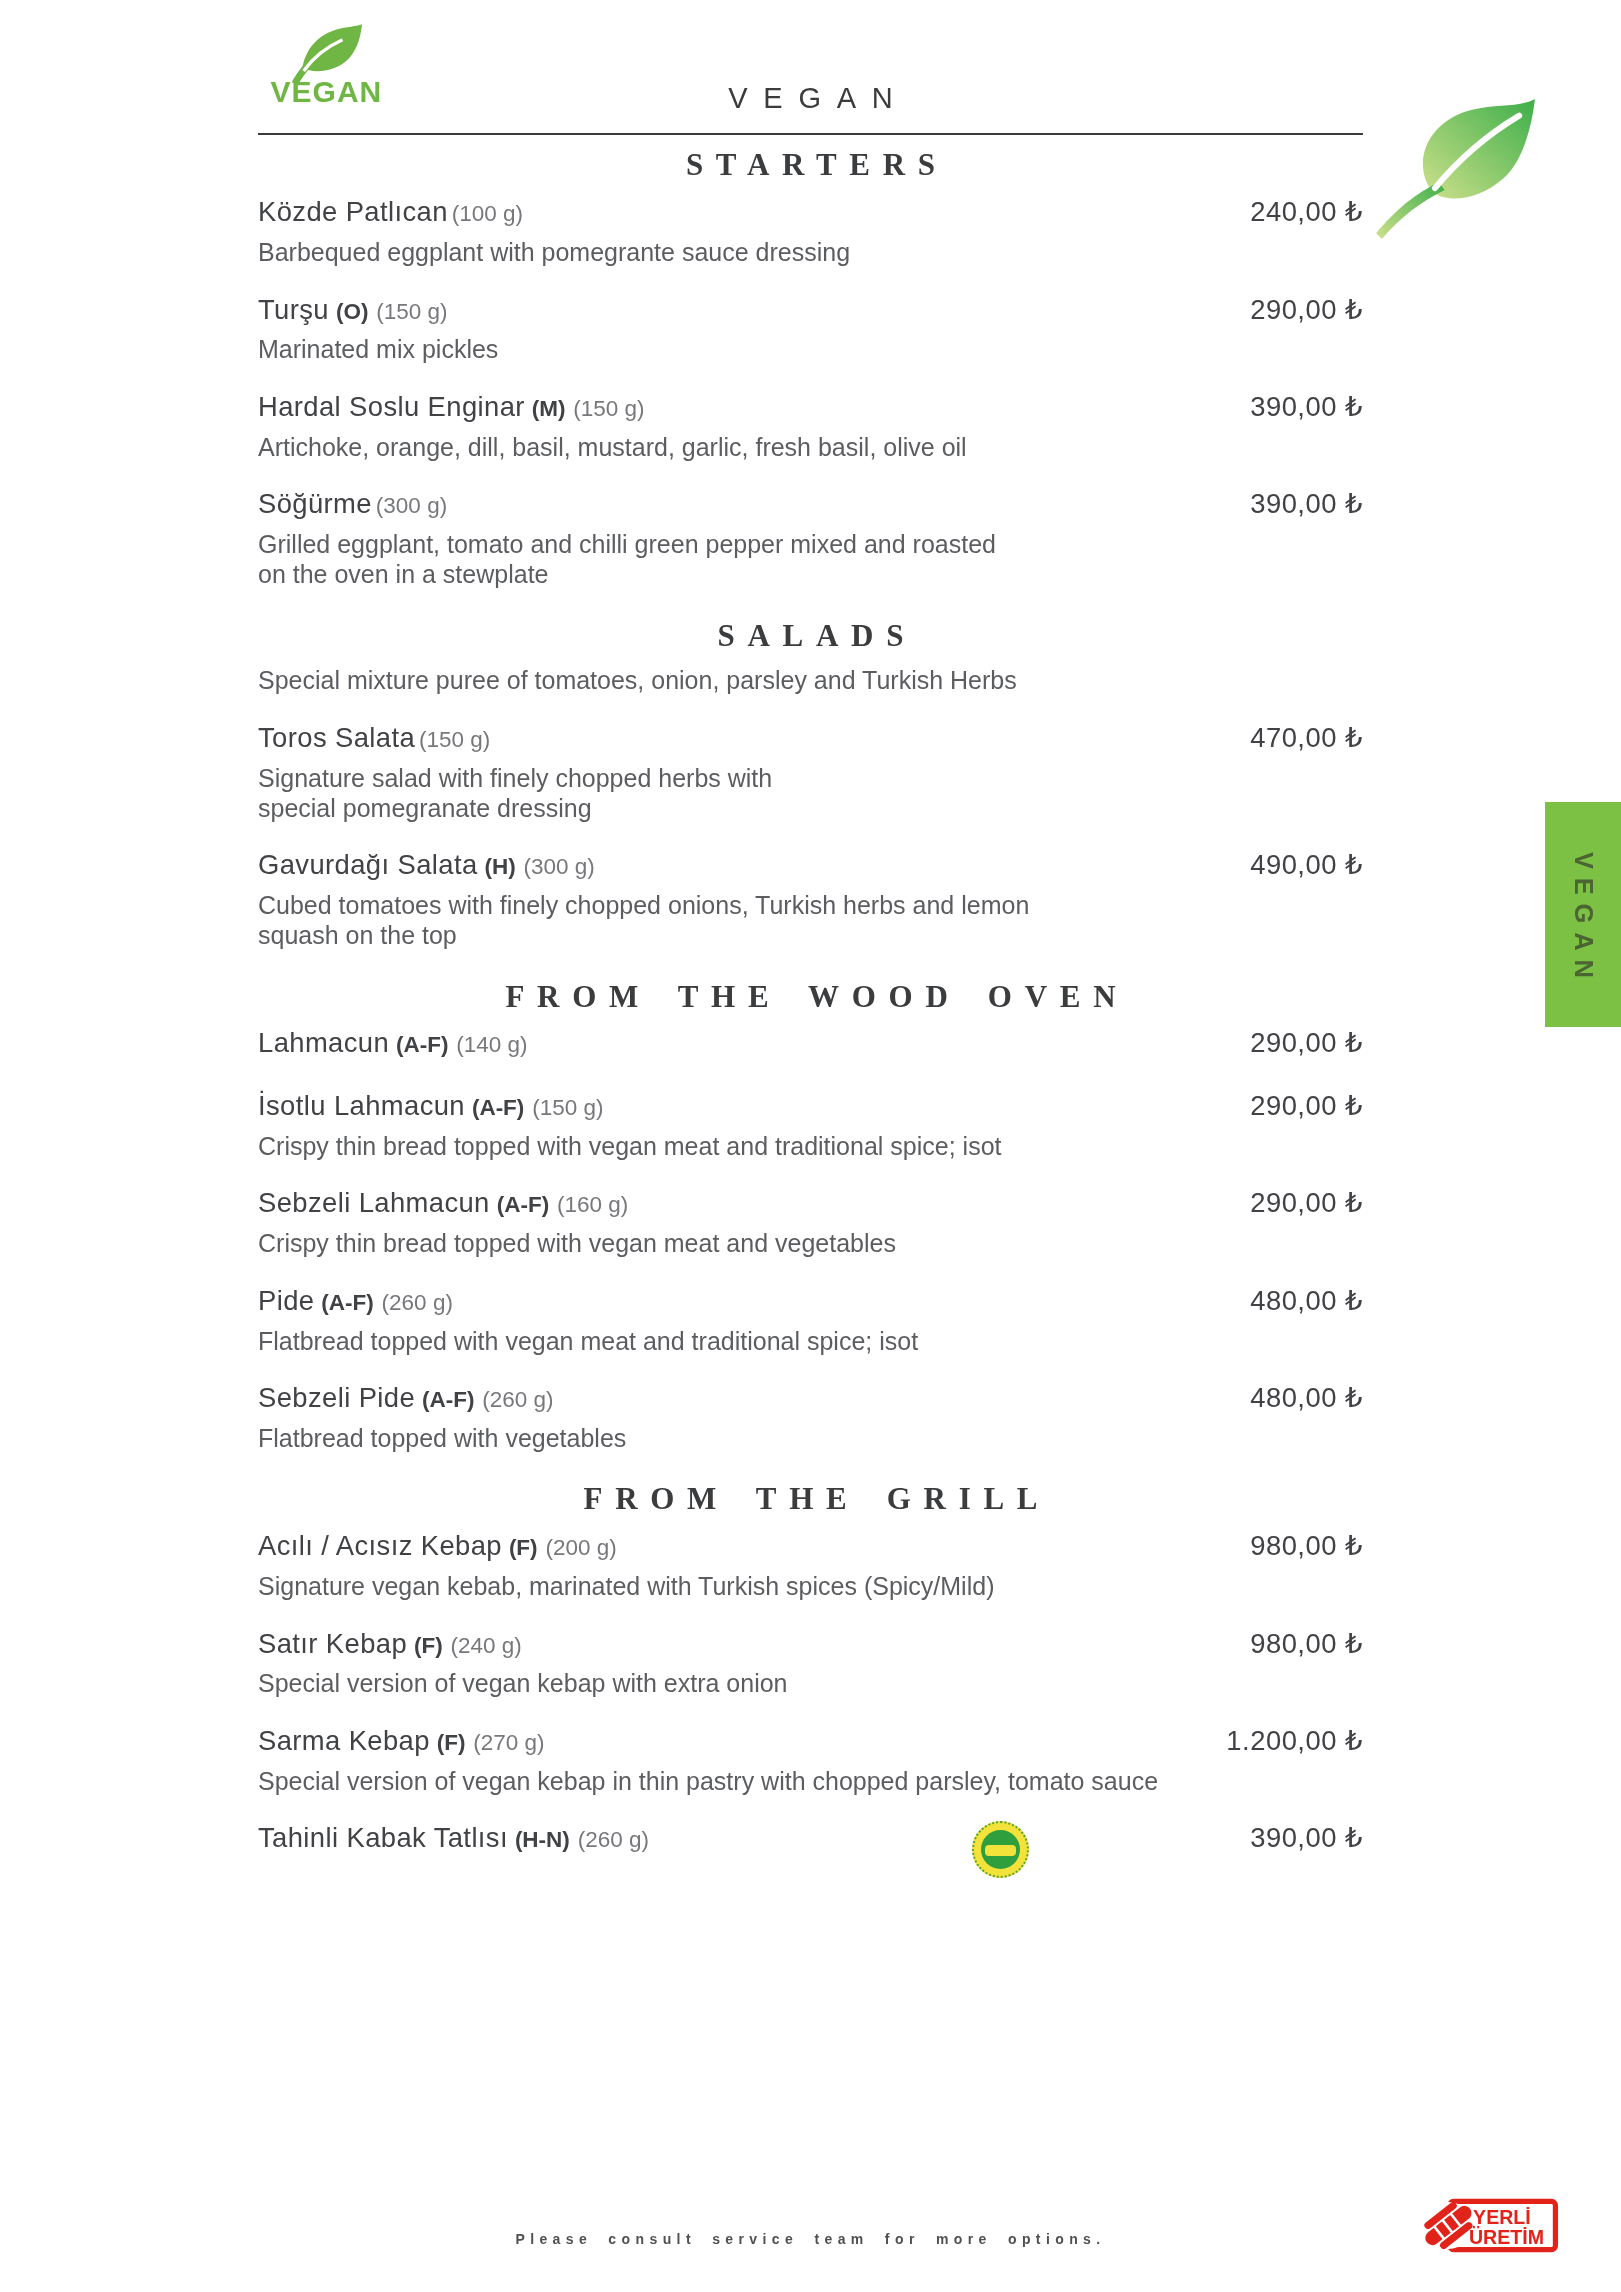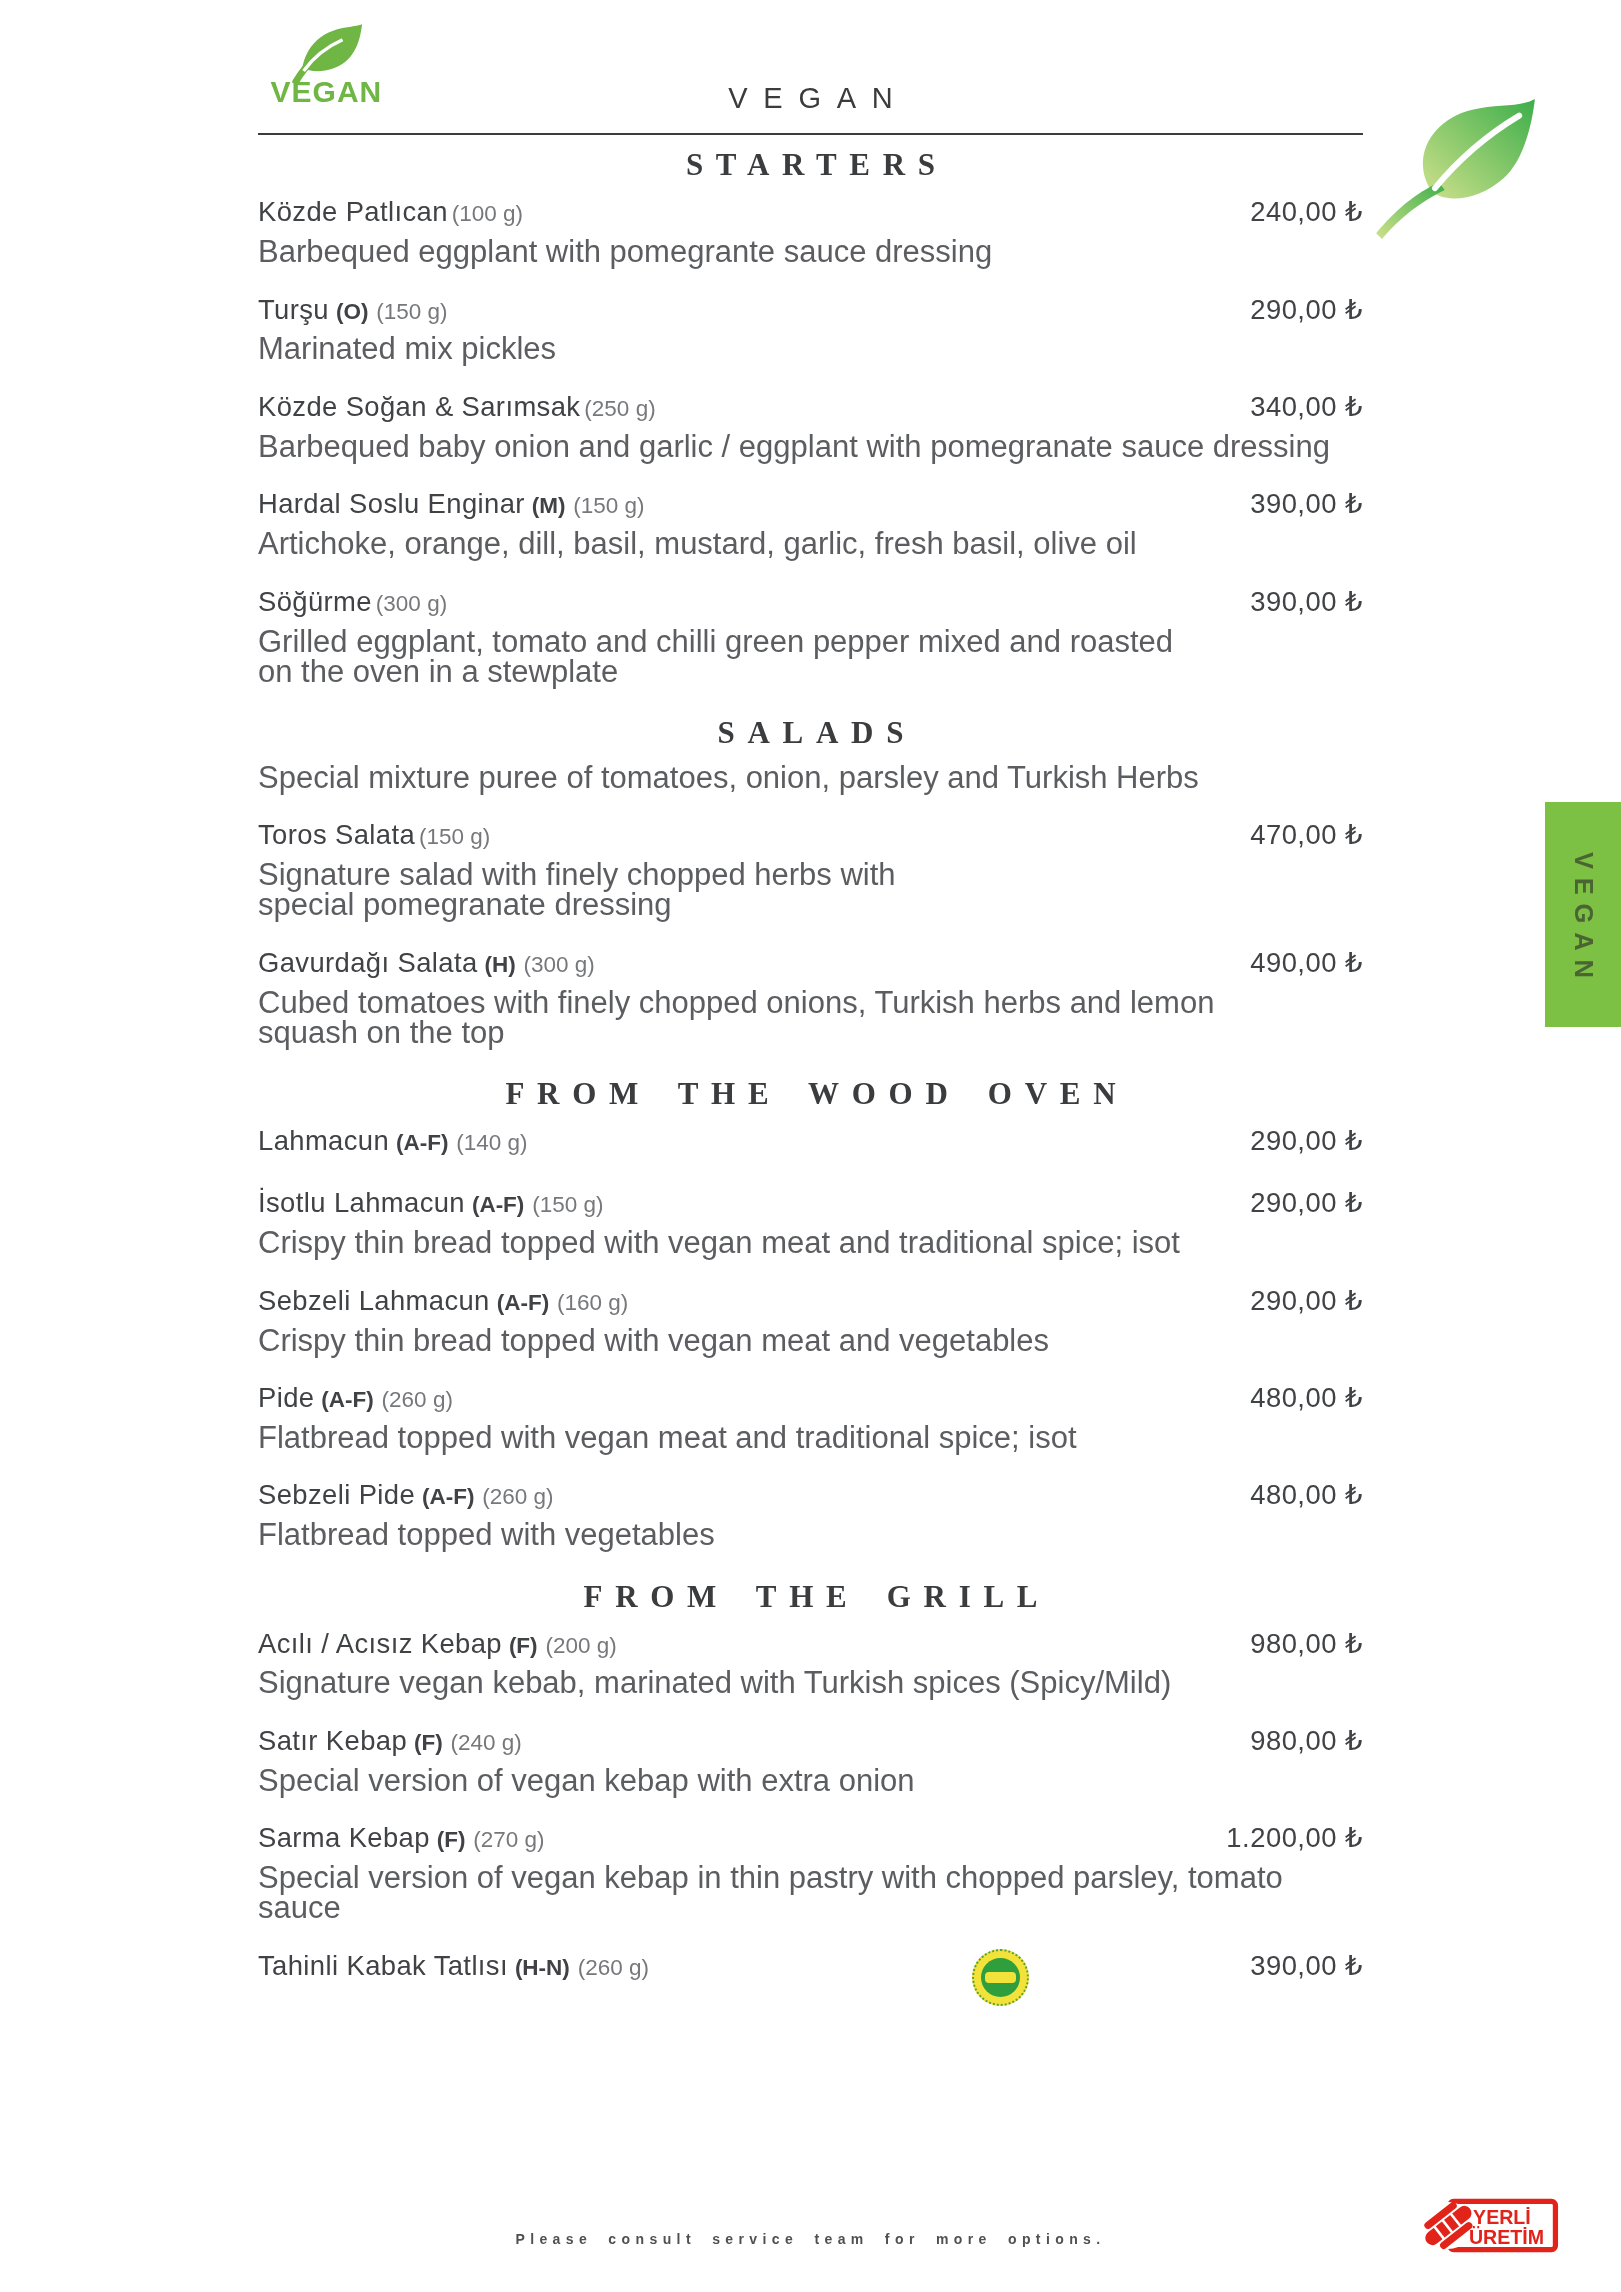--- a/index.html
+++ b/index.html
@@ -25,21 +25,21 @@
   .sec-starters .section-heading{margin-top:11.8px;}
   .item{margin-bottom:25.5px;position:relative;}
   .row{display:flex;justify-content:space-between;align-items:baseline;line-height:33px;}
   .left{white-space:nowrap;}
   .nm{font-size:27.4px;color:#414245;letter-spacing:0.4px;}
   .al{font-size:22.5px;font-weight:700;color:#414245;margin:0 7.8px 0 6.9px;}
   .al:empty{margin:0 3.9px 0 0;}
   .wt{font-size:22.5px;color:#77787b;}
   .pr{font-size:27.4px;color:#414245;font-family:"Liberation Sans","DejaVu Sans",sans-serif;
       white-space:nowrap;letter-spacing:0.5px;}
-  .desc{font-size:31px;line-height:30px;color:#5c5d60;margin-top:4.9px;white-space:pre-line;}
+  .desc{font-size:25px;line-height:30px;color:#5c5d60;margin-top:4.9px;white-space:pre-line;}
 
   
   .corner-leaf{position:absolute;left:1370px;top:96px;}
   .vegan-tab{position:absolute;right:0;top:802px;width:76px;height:225px;background:#7cc144;
       display:flex;align-items:center;justify-content:center;}
   .vegan-tab span{writing-mode:vertical-rl;font-size:25.5px;font-weight:600;color:#4a6532;
       letter-spacing:8.8px;text-indent:8.8px;}
 
   .seal{position:absolute;left:714px;top:0px;width:57px;height:57px;border-radius:50%;
       background:#f2e23a;border:2px dotted #58a22f;box-sizing:border-box;
@@ -83,27 +83,20 @@
     </div>
 
     <div class="item">
       <div class="row">
         <div class="left"><span class="nm">Turşu</span><span class="al">(O)</span><span class="wt">(150 g)</span></div>
         <div class="pr">290,00 ₺</div>
       </div>
       <div class="desc">Marinated mix pickles</div>
     </div>
 
-    <div class="item">
-      <div class="row">
-        <div class="left"><span class="nm">Közde Soğan &amp; Sarımsak</span><span class="al"></span><span class="wt">(250 g)</span></div>
-        <div class="pr">340,00 ₺</div>
-      </div>
-      <div class="desc">Barbequed baby onion and garlic / eggplant with pomegranate sauce dressing</div>
-    </div>
 
     <div class="item">
       <div class="row">
         <div class="left"><span class="nm">Hardal Soslu Enginar</span><span class="al">(M)</span><span class="wt">(150 g)</span></div>
         <div class="pr">390,00 ₺</div>
       </div>
       <div class="desc">Artichoke, orange, dill, basil, mustard, garlic, fresh basil, olive oil</div>
     </div>
 
     <div class="item">

